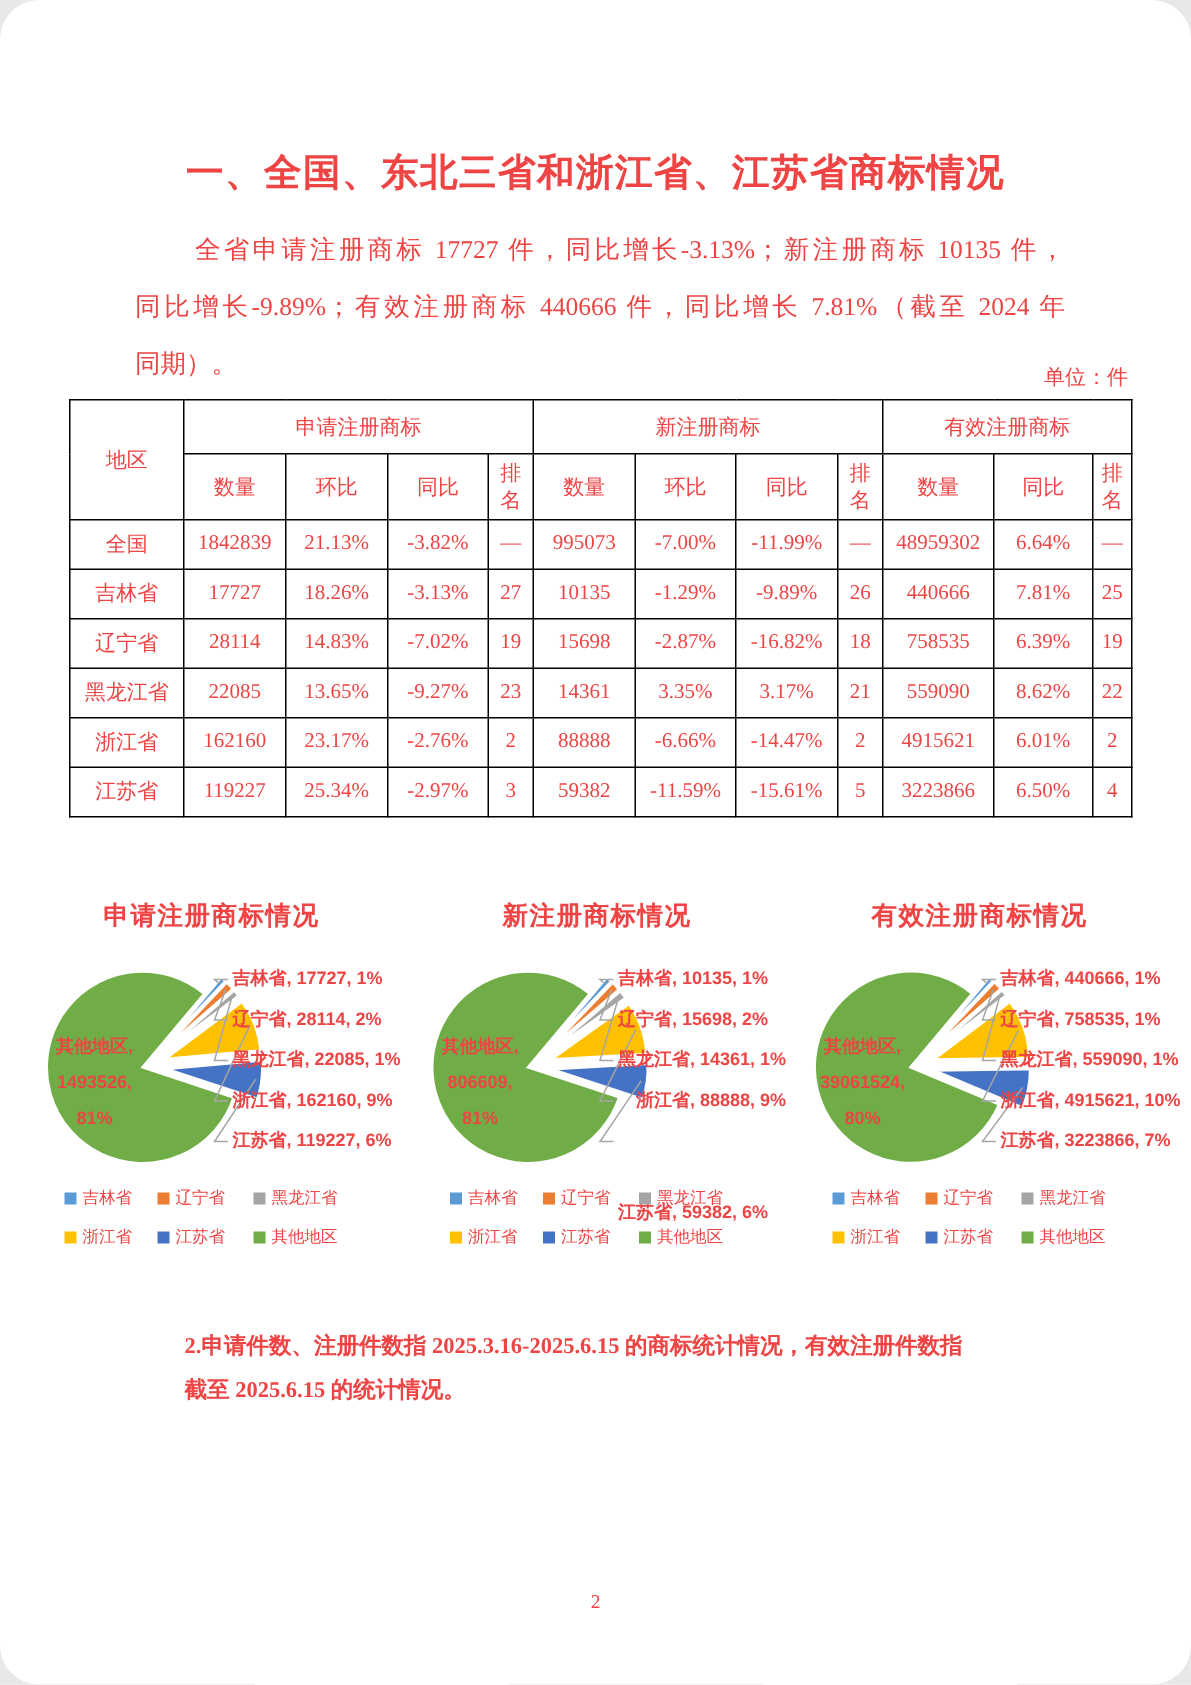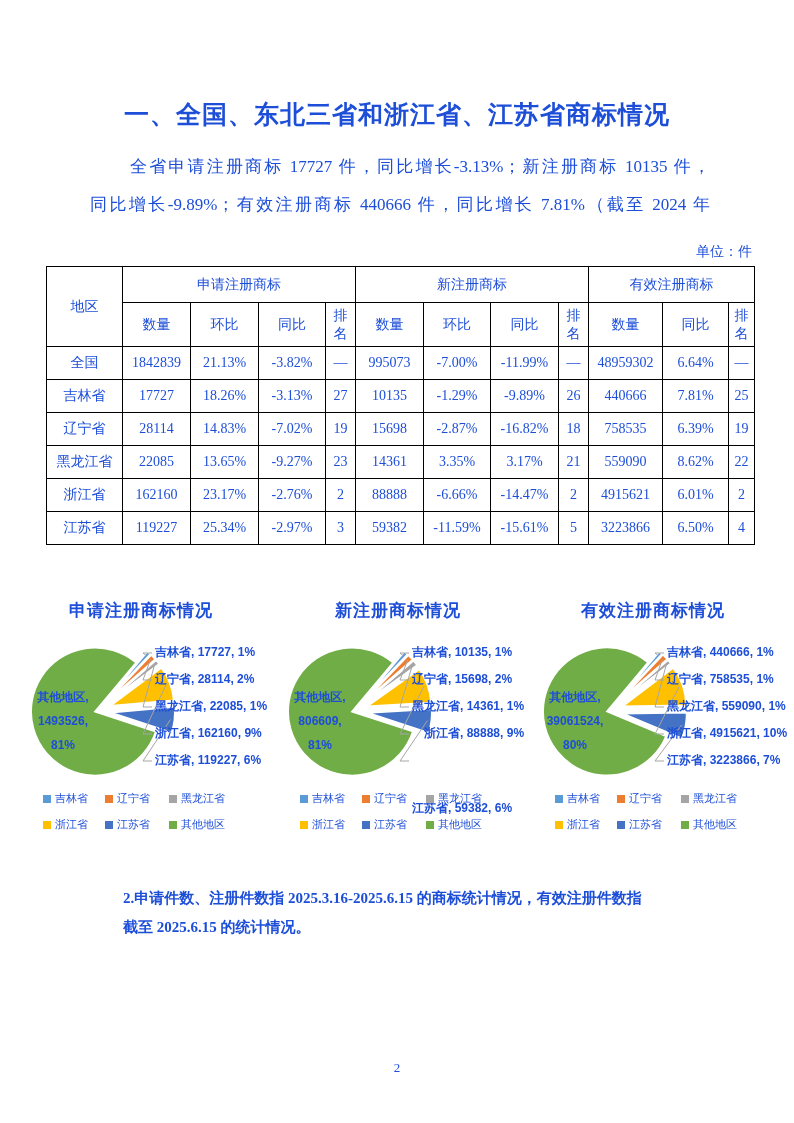--- a/index.html
+++ b/index.html
@@ -1,18 +1,18 @@
 <!DOCTYPE html>
 <html><head>
 <meta charset="utf-8">
 <style>
   html,body{margin:0;padding:0;background:#e8e8e8;}
   .page{
     position:relative;width:794px;height:1123px;margin:0 auto;background:#ffffff;
-    font-family:"Liberation Serif","DejaVu Serif",serif;color:#1d4ed8;overflow:hidden;
+    font-family:"Liberation Serif","DejaVu Serif",serif;color:#ef4444;overflow:hidden;border-radius:26px;
   }
   .doc-title{
     position:absolute;left:124px;top:98px;font-size:25px;font-weight:bold;
     letter-spacing:1px;white-space:nowrap;margin:0;
   }
   .para{position:absolute;left:90px;top:148px;width:620px;font-size:17px;}
   .pline{line-height:38px;text-align:justify;text-justify:inter-character;}
   .pline.just{text-align-last:justify;}
   .pline.first{text-indent:40px;}
   .unit-label{position:absolute;left:46px;top:243px;width:706px;text-align:right;font-size:14px;}
@@ -48,20 +48,21 @@
 </head>
 <body>
 
 <div class="page">
 
   <h1 class="doc-title">一、全国、东北三省和浙江省、江苏省商标情况</h1>
 
   <div class="para">
     <div class="pline first just">全省申请注册商标 17727 件，同比增长-3.13%；新注册商标 10135 件，</div>
     <div class="pline just">同比增长-9.89%；有效注册商标 440666 件，同比增长 7.81%（截至 2024 年</div>
+    <div class="pline">同期）。</div>
   </div>
 
   <div class="unit-label">单位：件</div>
 
   <table class="stats">
     <colgroup>
       <col style="width:76px">
         <col style="width:68px">
         <col style="width:68px">
         <col style="width:67px">

